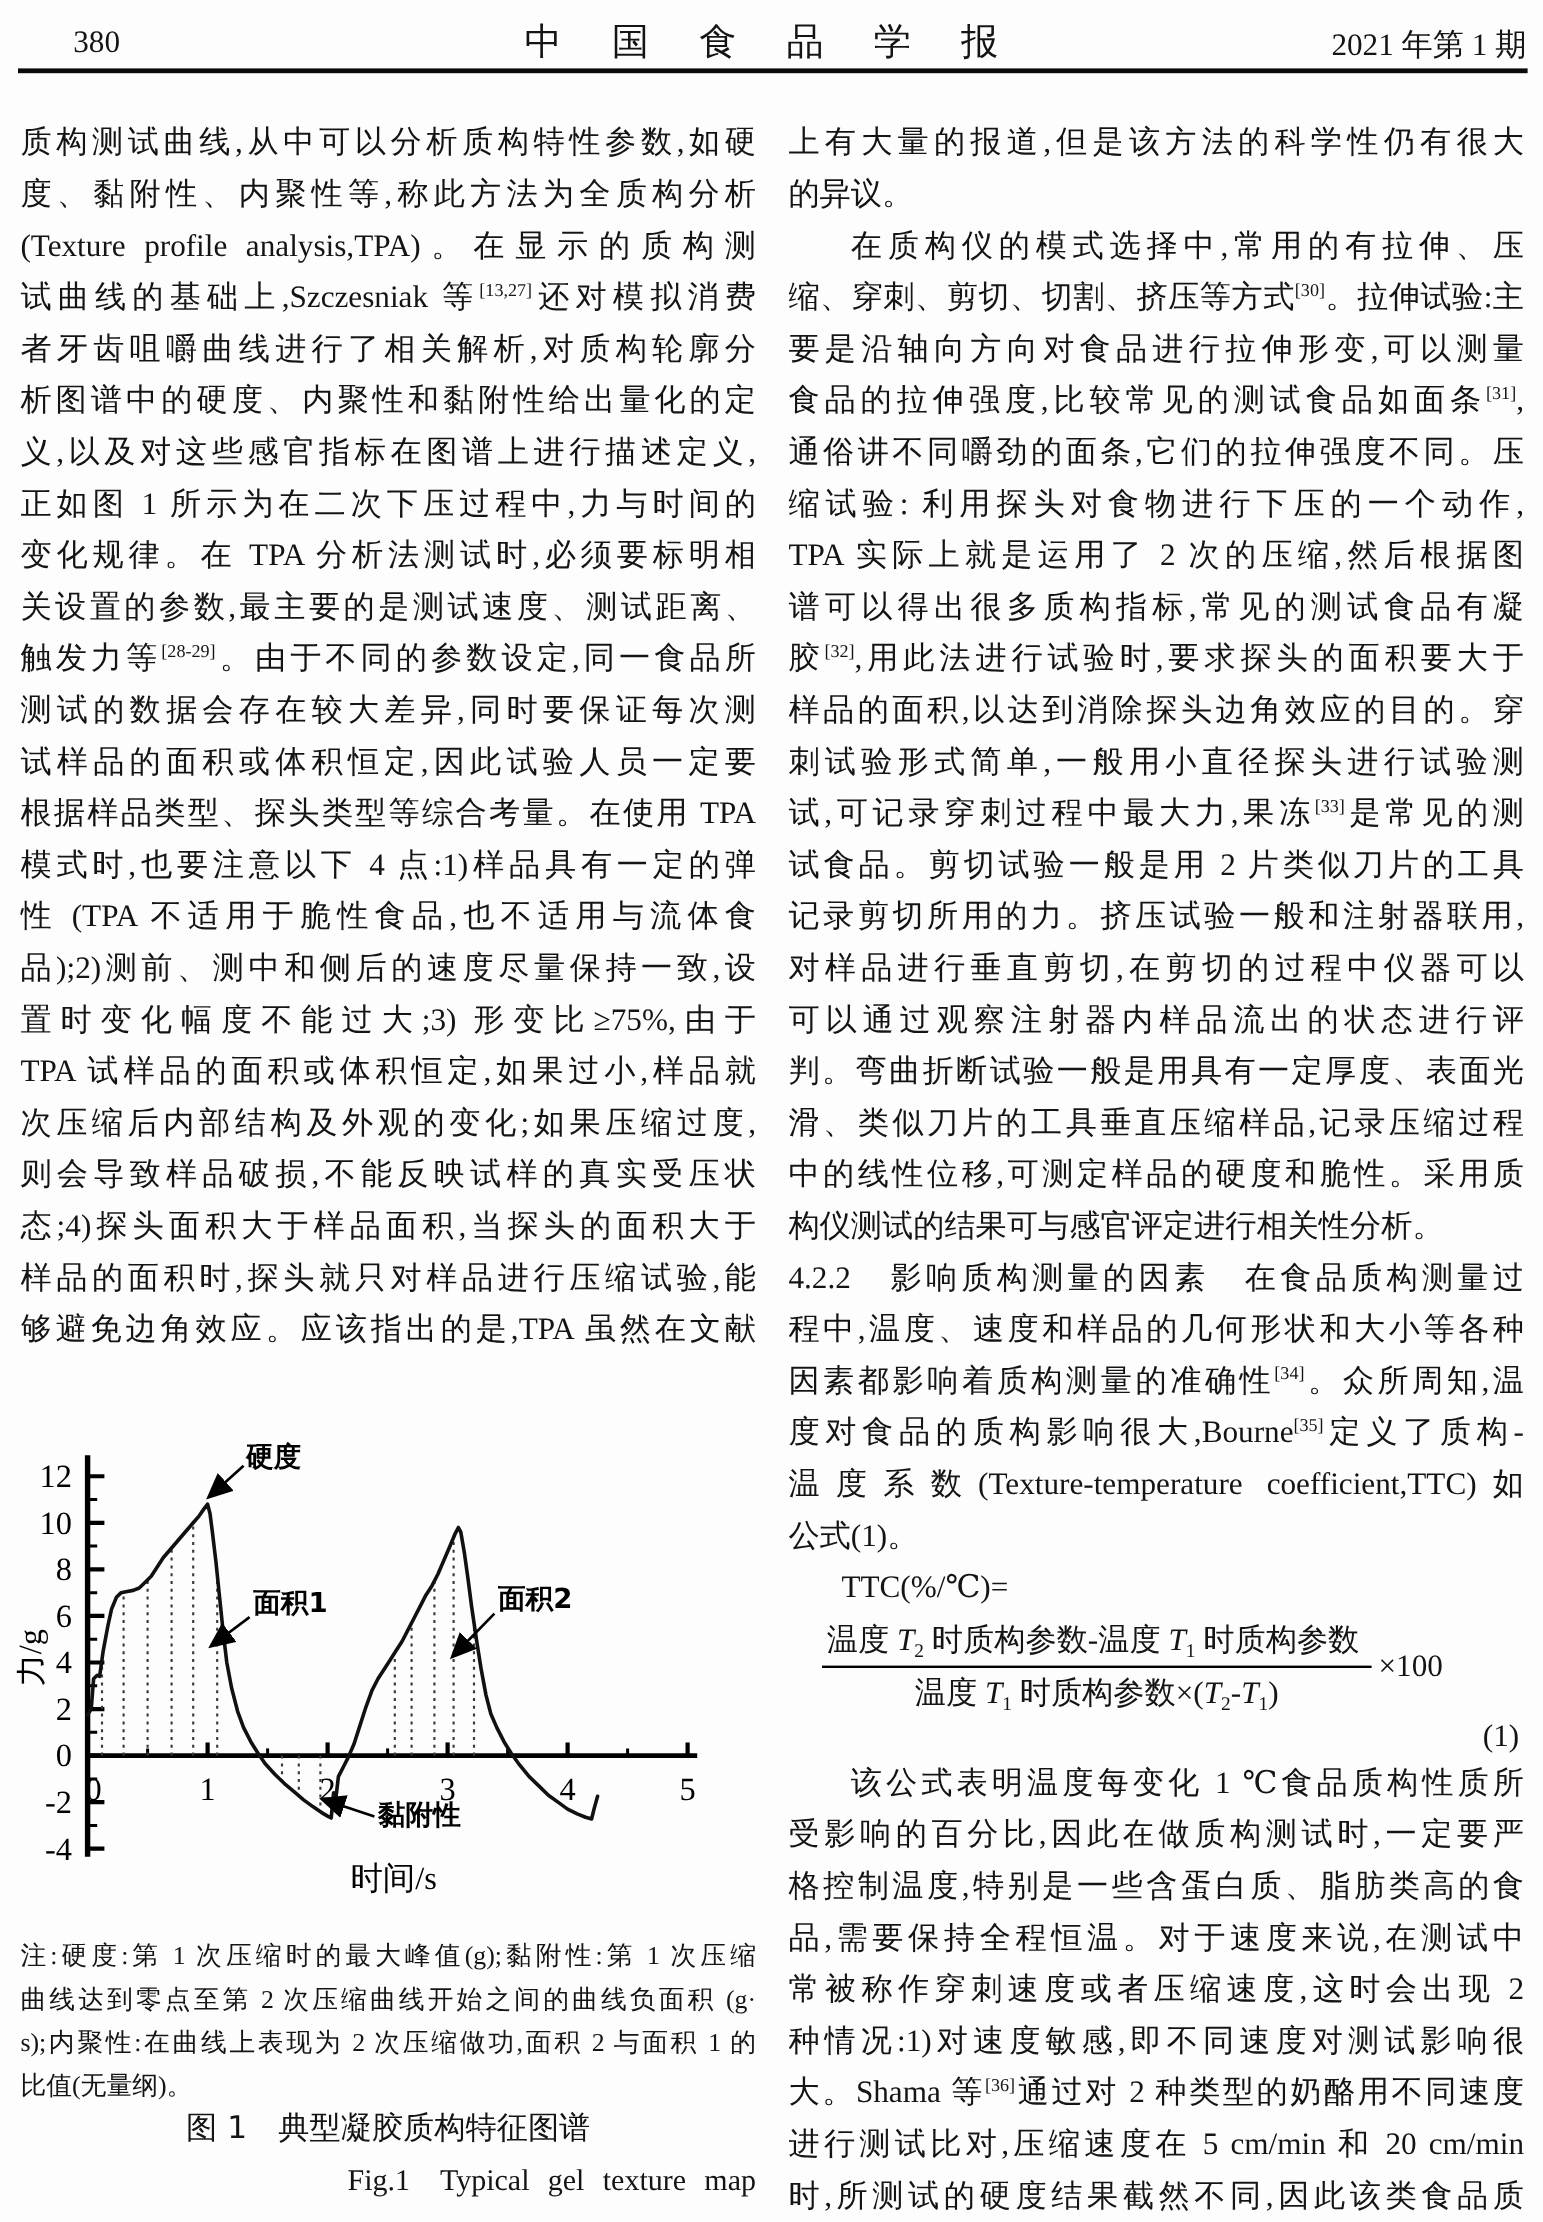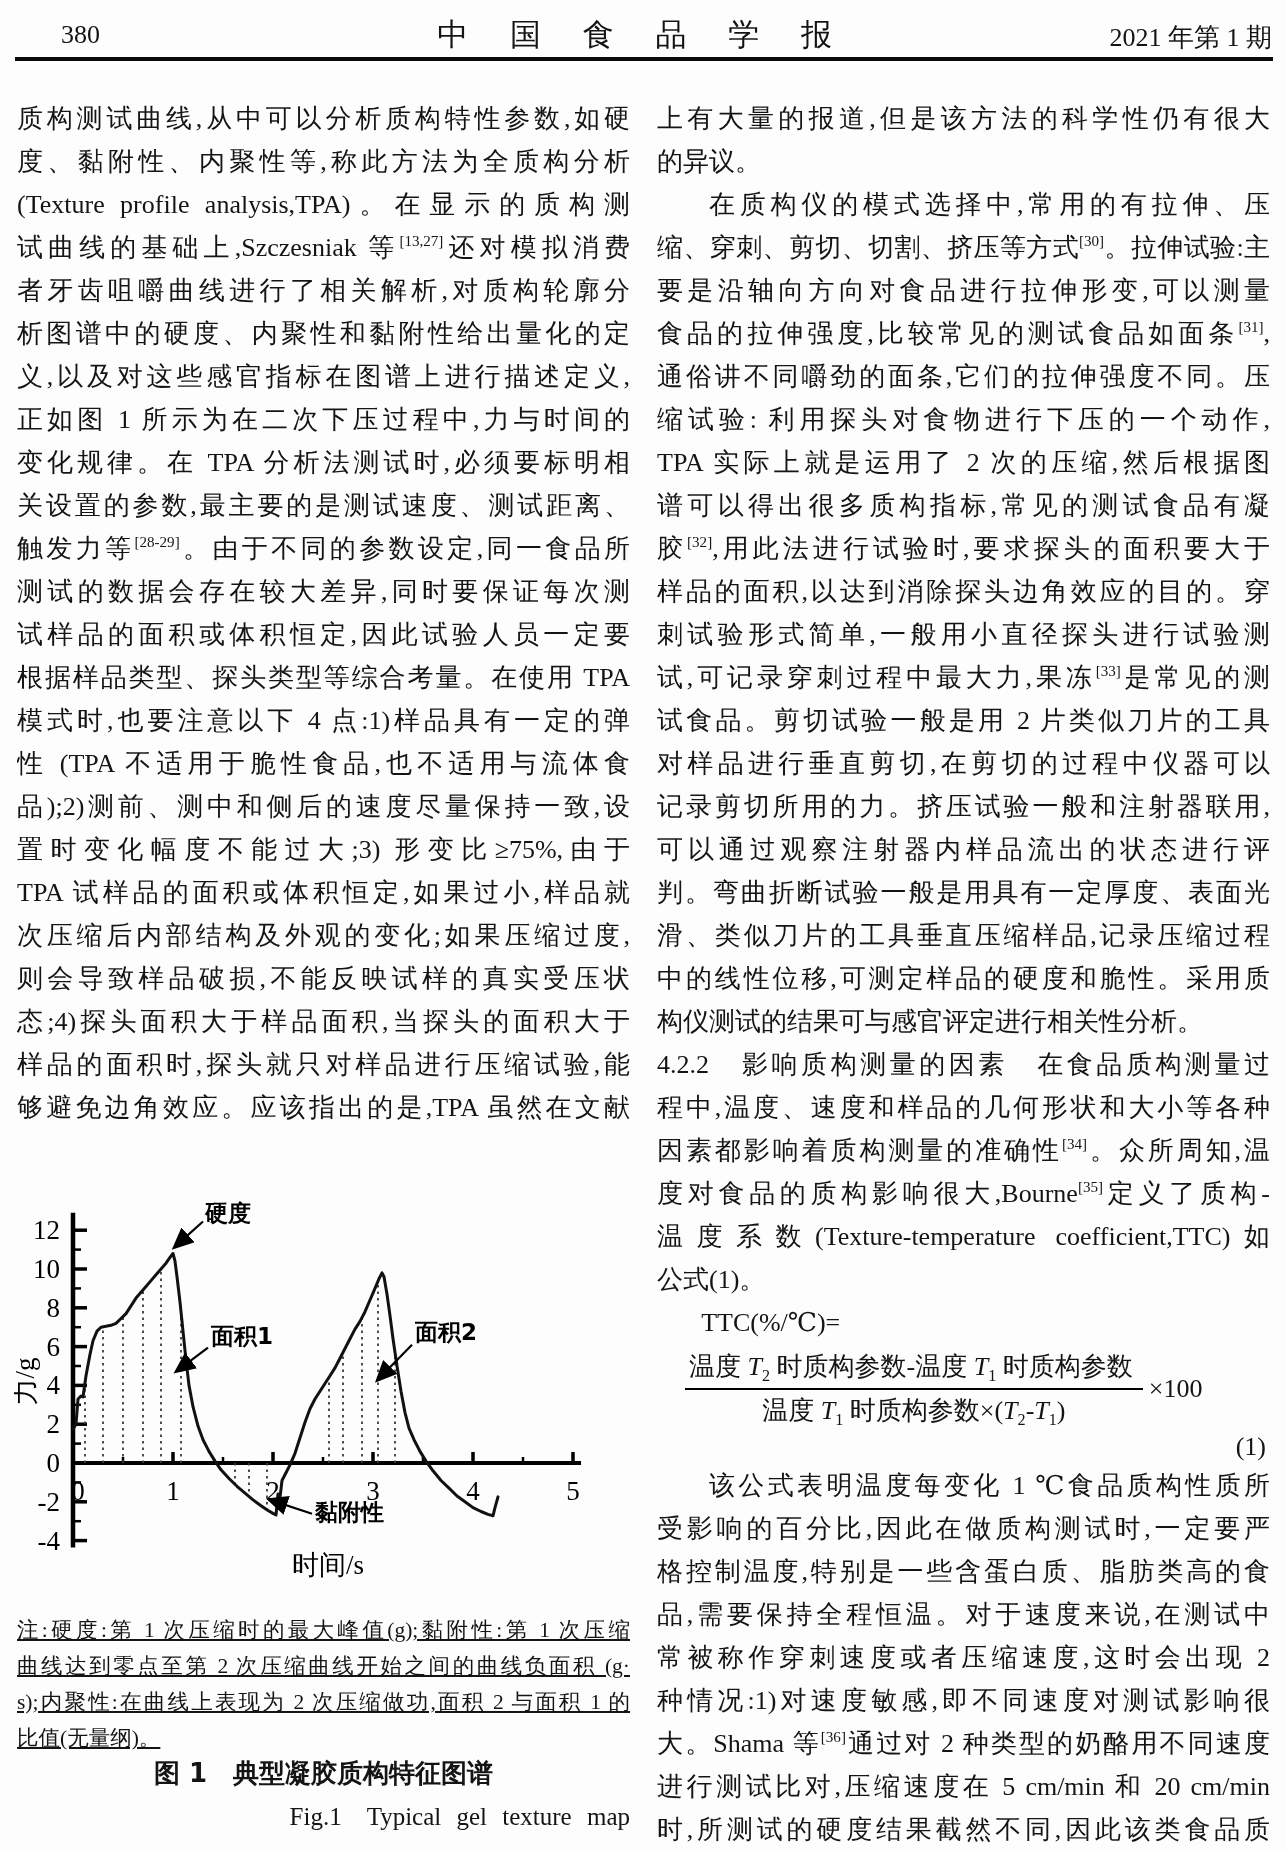--- a/index.html
+++ b/index.html
@@ -29,24 +29,24 @@
   .formula{display:flex;align-items:center;justify-content:flex-start;
     margin:4px 0 0 28px;font-size:26px;}
   .frac{text-align:center;}
   .frac .num{line-height:38px;border-bottom:2.5px solid #000;padding:0 10px 2px 4px;}
   .frac .den{line-height:38px;padding-top:2px;}
   .mult{margin-left:6px;line-height:38px;}
   .eqnum{text-align:right;line-height:34px;font-size:26px;padding-right:4px;}
   
   .chart{position:absolute;left:14px;top:1198px;}
   .fig-note{position:absolute;left:17px;top:1612px;width:613px;
-    font-size:21.5px;line-height:36px;text-decoration:underline;}
+    font-size:21.5px;line-height:36px;}
   .fig-note .line{height:36px;}
   .cap-cn{position:absolute;left:17px;top:1756px;width:613px;text-align:center;
-    font-size:26px;font-weight:bold;
+    font-size:26px;font-weight:normal;
     font-family:"DejaVu Sans","Liberation Sans",sans-serif;}
   .cap-en{position:absolute;left:17px;top:1800px;width:613px;text-align:right;
     font-size:25px;word-spacing:9px;}
 </style>
 </head>
 <body>
 
 <div>
   <div class="hdr-num">380</div>
   <div class="hdr-title">中 国 食 品 学 报</div>
@@ -181,22 +181,22 @@
       <div class="line">食品的拉伸强度,比较常见的测试食品如面条<sup>[31]</sup>,</div>
       <div class="line">通俗讲不同嚼劲的面条,它们的拉伸强度不同。压</div>
       <div class="line">缩试验: 利用探头对食物进行下压的一个动作,</div>
       <div class="line">TPA 实际上就是运用了 2 次的压缩,然后根据图</div>
       <div class="line">谱可以得出很多质构指标,常见的测试食品有凝</div>
       <div class="line">胶<sup>[32]</sup>,用此法进行试验时,要求探头的面积要大于</div>
       <div class="line">样品的面积,以达到消除探头边角效应的目的。穿</div>
       <div class="line">刺试验形式简单,一般用小直径探头进行试验测</div>
       <div class="line">试,可记录穿刺过程中最大力,果冻<sup>[33]</sup>是常见的测</div>
       <div class="line">试食品。剪切试验一般是用 2 片类似刀片的工具</div>
+      <div class="line">记录剪切所用的力。挤压试验一般和注射器联用,</div>
       <div class="line">对样品进行垂直剪切,在剪切的过程中仪器可以</div>
-      <div class="line">记录剪切所用的力。挤压试验一般和注射器联用,</div>
       <div class="line">可以通过观察注射器内样品流出的状态进行评</div>
       <div class="line">判。弯曲折断试验一般是用具有一定厚度、表面光</div>
       <div class="line">滑、类似刀片的工具垂直压缩样品,记录压缩过程</div>
       <div class="line">中的线性位移,可测定样品的硬度和脆性。采用质</div>
       <div class="line end">构仪测试的结果可与感官评定进行相关性分析。</div>
       <div class="line">4.2.2　影响质构测量的因素　在食品质构测量过</div>
       <div class="line">程中,温度、速度和样品的几何形状和大小等各种</div>
       <div class="line">因素都影响着质构测量的准确性<sup>[34]</sup>。众所周知,温</div>
       <div class="line">度对食品的质构影响很大,Bourne<sup>[35]</sup>定义了质构-</div>
       <div class="line">温度系数(Texture-temperature coefficient,TTC)如</div>

